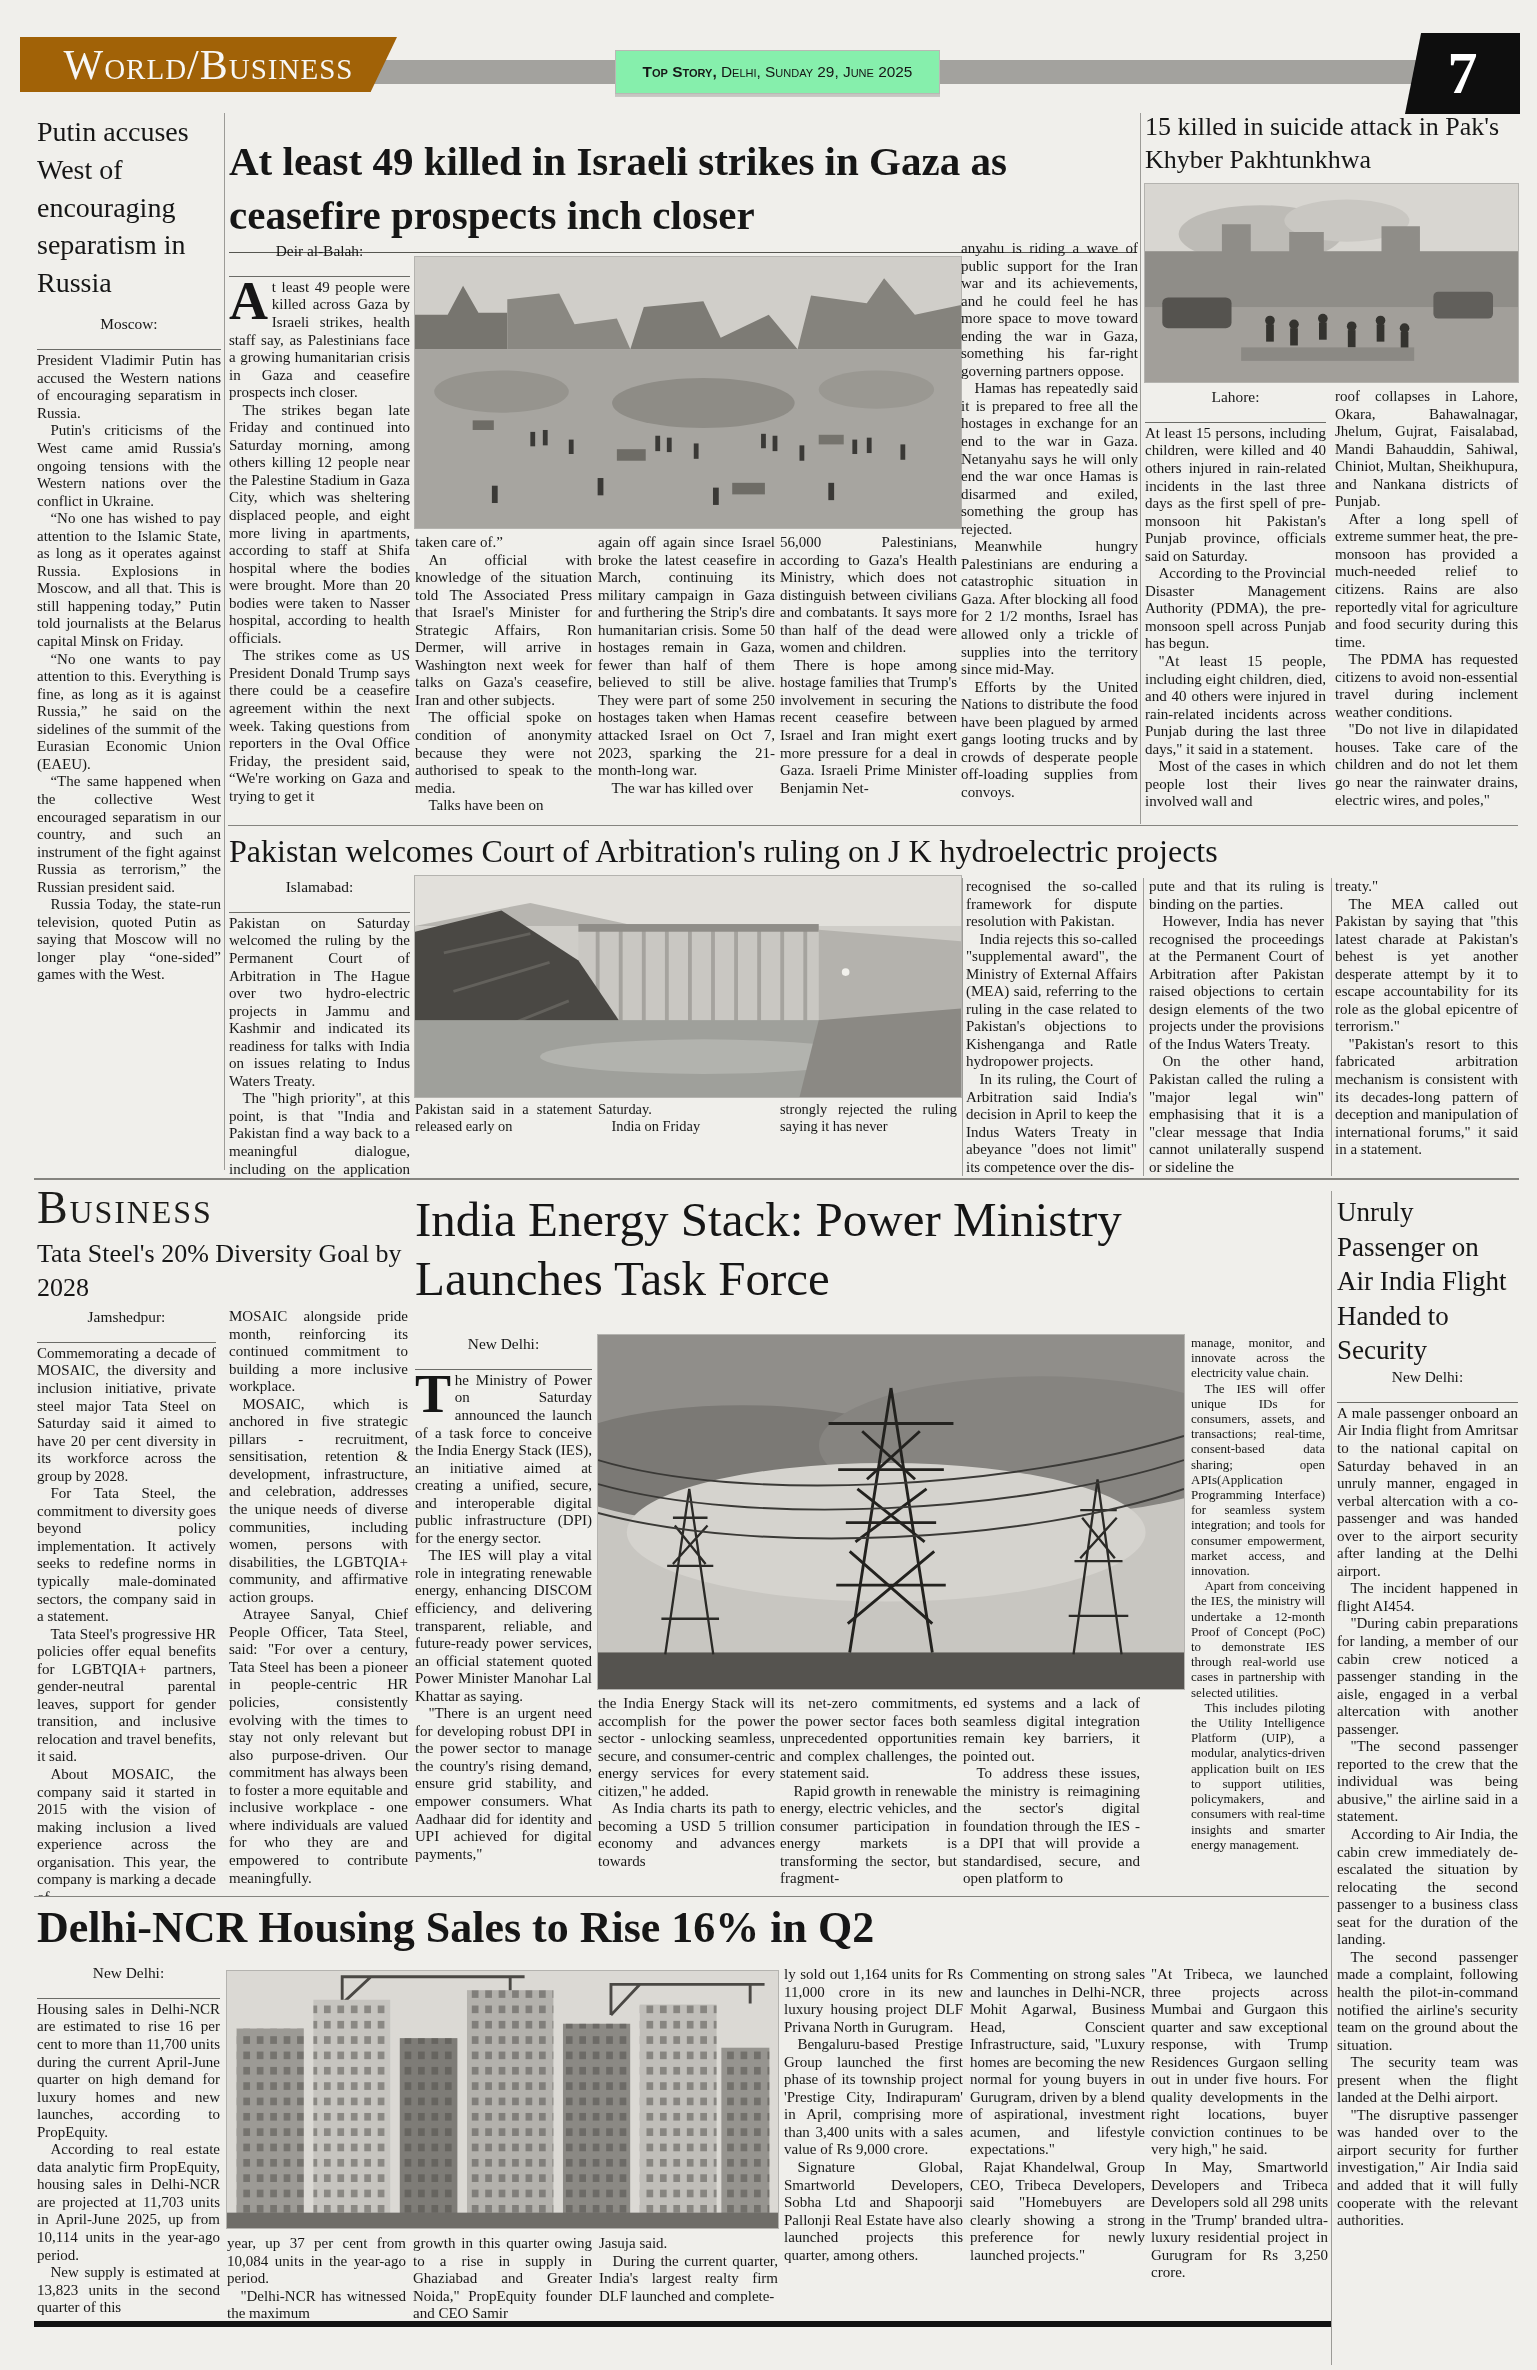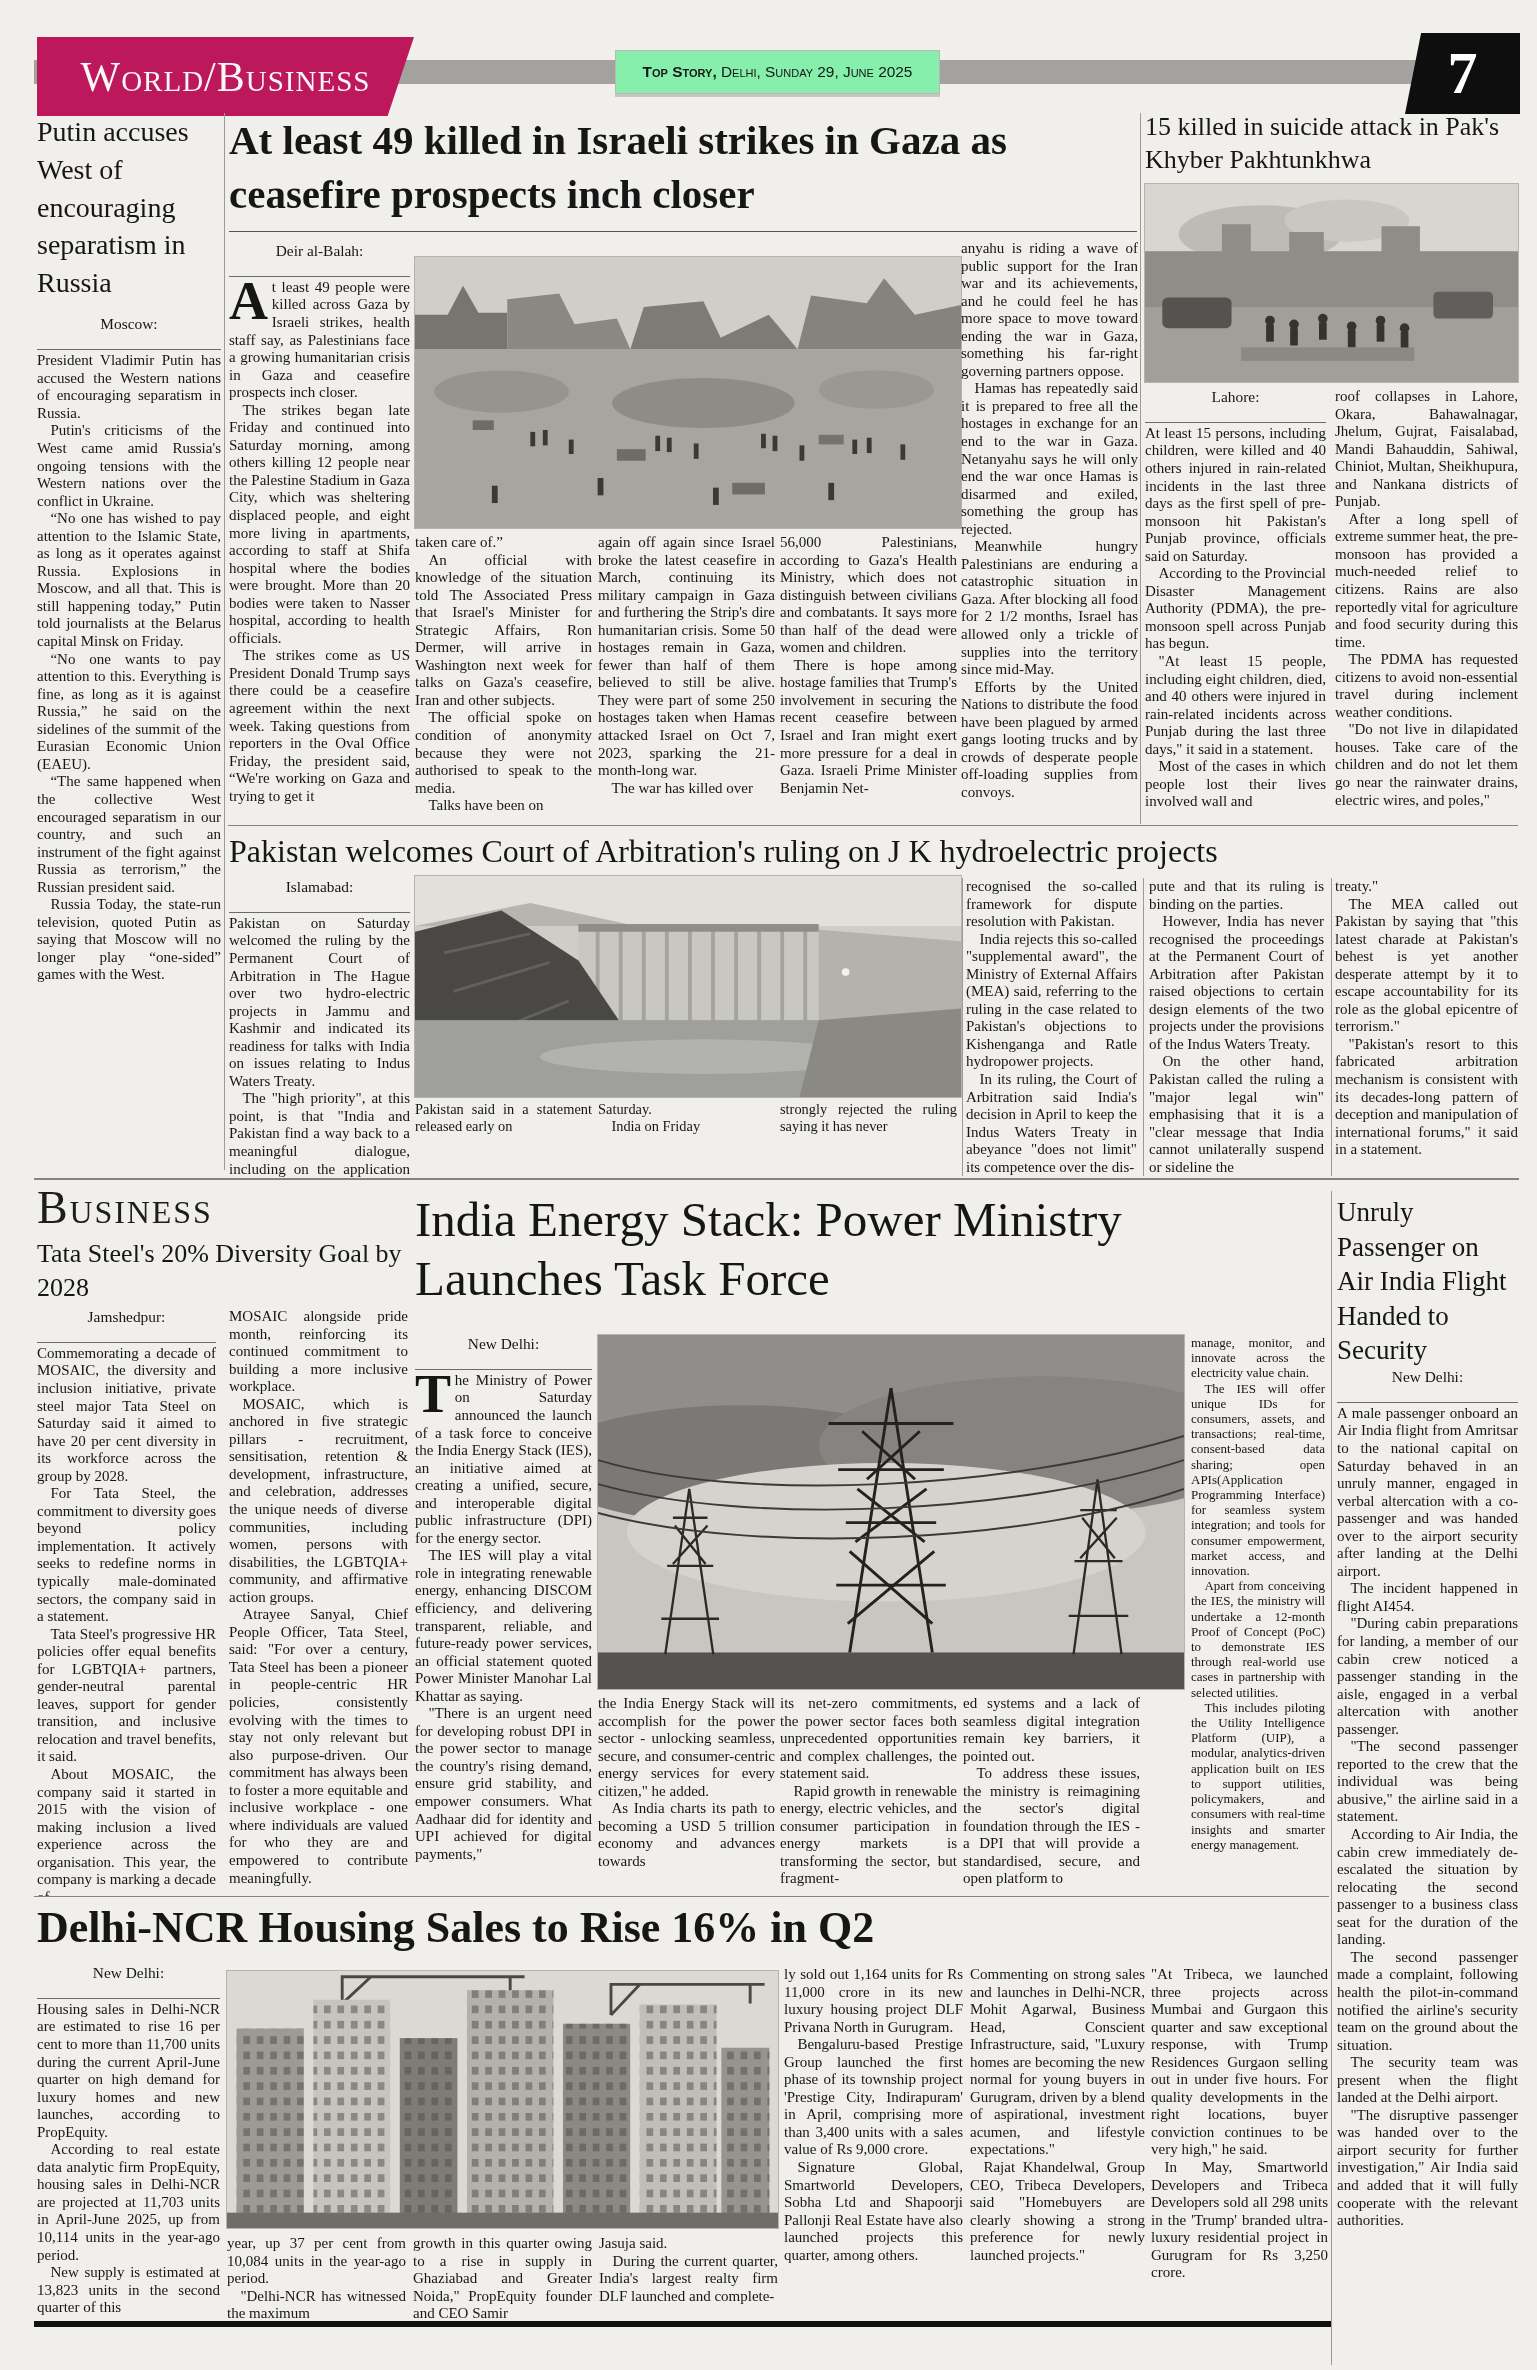--- a/index.html
+++ b/index.html
@@ -2,42 +2,42 @@
 <html><head>
 <meta charset="utf-8">
 <style>
   html,body{margin:0;padding:0;background:#d8d7d3;}
   .page{position:relative;width:1537px;height:2371px;background:#f0efeb;overflow:hidden;
         font-family:"Liberation Serif","DejaVu Serif",serif;color:#161616;}
   .abs{position:absolute;}
 
   
   .mh-bar{position:absolute;left:34px;top:60px;width:1470px;height:24px;background:#a3a29e;}
-  .mh-left{position:absolute;left:37px;top:37px;width:377px;height:79px;background:#be185d;
+  .mh-left{position:absolute;left:20px;top:37px;width:377px;height:55px;background:#a16207;
            clip-path:polygon(0 0,100% 0,93% 100%,0 100%);
            box-shadow:5.8px 3.8px 0 #b7b6b2;display:flex;align-items:center;justify-content:center;}
   .mh-left span{color:#f7f7f5;font-variant:small-caps;font-size:42px;letter-spacing:1px;
            font-family:"Liberation Serif",serif;}
   .mh-box{position:absolute;left:615px;top:50px;width:323px;height:42px;background:#86efac;
           border:1.9px solid #b9b8b4;box-shadow:0 2.9px 0 #c6c5c1;display:flex;align-items:center;justify-content:center;
           font-variant:small-caps;font-size:15.4px;font-family:"Liberation Sans",sans-serif;white-space:pre;}
   .mh-right{position:absolute;left:1405px;top:33px;width:115px;height:81px;background:#0e0e0e;
           clip-path:polygon(14% 0,100% 0,100% 100%,0 100%);display:flex;align-items:center;justify-content:center;}
   .mh-right span{color:#fff;font-size:60px;font-weight:bold;font-family:"Liberation Serif",serif;}
 
   
   .col{position:absolute;overflow:hidden;font-size:15px;line-height:1.17;text-align:justify;}
   .col p{margin:0;}
   .col p + p{text-indent:13.4px;}
   .dateline{display:block;text-align:center;font-size:15.4px;border-bottom:1px solid #6b6b67;
             margin-bottom:1.9px;padding-bottom:16px;}
   .dropcap{float:left;font-size:54px;line-height:42px;font-weight:bold;padding:1px 3.8px 0 0;}
   h1,h2,h3{margin:0;font-weight:normal;}
   .h-putin{font-size:28px;line-height:1.35;}
-  .h-gaza{font-size:41px;font-weight:bold;line-height:1.32;border-bottom:1px solid #55554f;padding-bottom:9.6px;}
+  .h-gaza{font-size:41px;font-weight:bold;line-height:1.32;border-bottom:1px solid #55554f;padding-bottom:9.6px;margin-top:21px;}
   .h-khyber{font-size:26px;line-height:1.25;}
   .h-arb{font-size:32px;line-height:1.2;}
   .h-tata{font-size:26px;line-height:1.3;}
   .h-energy{font-size:49px;font-weight:normal;line-height:1.2;}
   .h-unruly{font-size:27px;line-height:1.28;}
   .h-housing{font-size:44px;font-weight:bold;line-height:1.2;}
   .biz-label{font-variant:small-caps;font-size:46px;letter-spacing:1.9px;color:#1d1d1b;line-height:1;}
 
   .vrule{position:absolute;width:1px;background:#9c9b97;}
   .hrule{position:absolute;height:1px;background:#85847f;}

